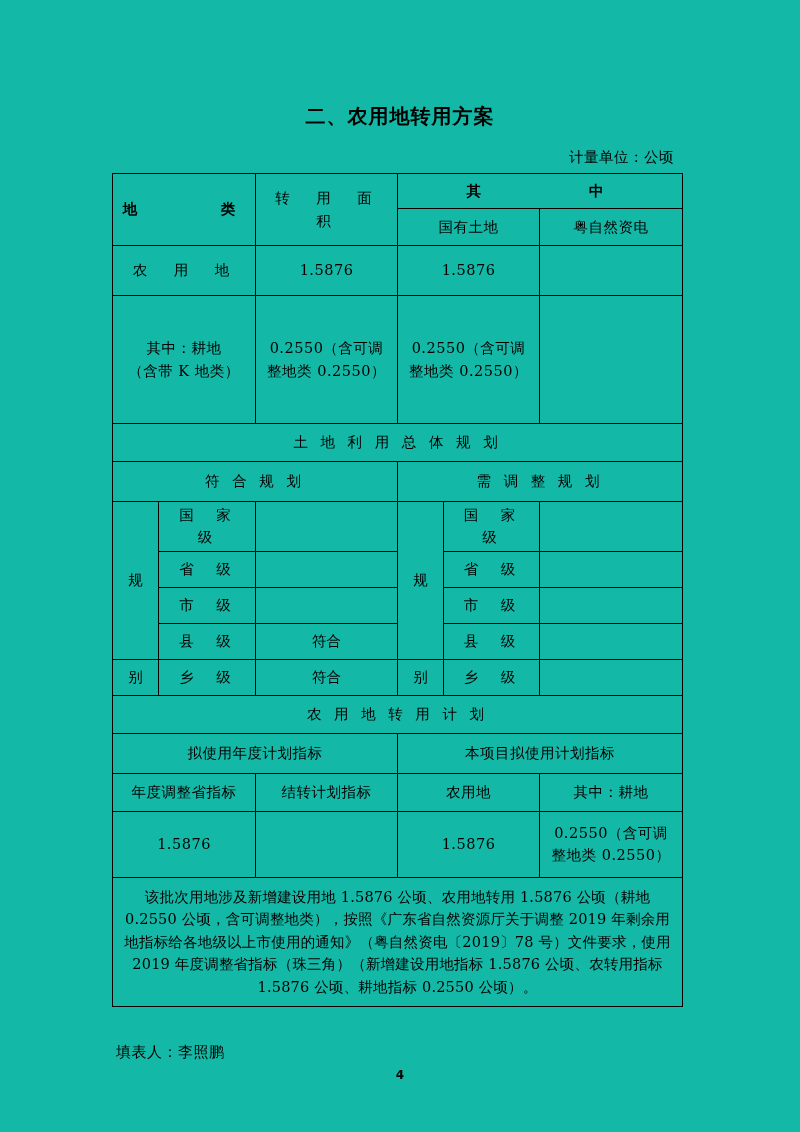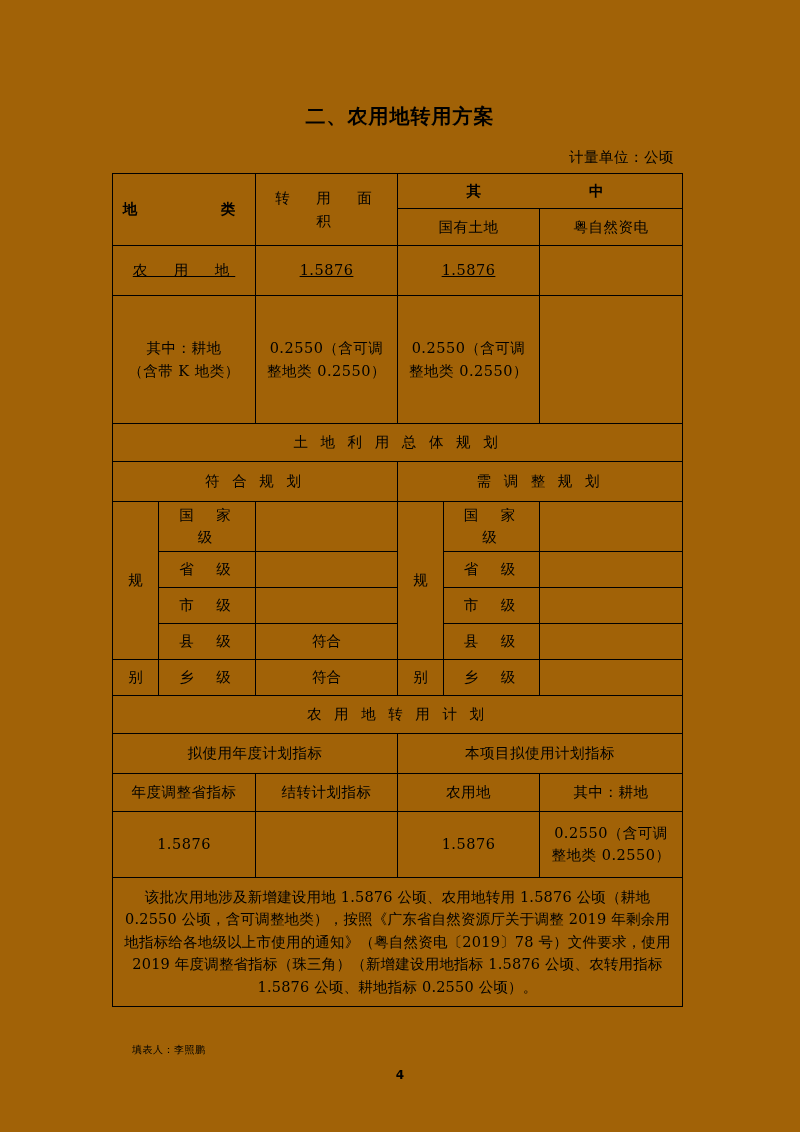--- a/index.html
+++ b/index.html
@@ -15,21 +15,21 @@
     font-family: "DejaVu Serif", "Liberation Serif", serif;
     color: #000000;
     overflow: hidden;
   }
 
   .page {
     position: absolute;
     left: 0; top: 0;
     width: 800px;
     height: 1132px;
-    background: #a16207;
+    background: #14b8a6;
   }
 
   
   .doc-title {
     position: absolute;
     left: 0;
     top: 103px;
     width: 800px;
     text-align: center;
     font-family: "DejaVu Sans", "Liberation Sans", sans-serif;
@@ -69,21 +69,21 @@
     padding: 2px 3px;
     line-height: 1.55;
   }
   
   .sp1 { letter-spacing: 10px; padding-left: 10px; font-weight: bold; }
   .sp2 { letter-spacing: 6px;  padding-left: 6px; }
   .sp3 { letter-spacing: 4px;  padding-left: 4px; }
   .nosp { letter-spacing: 0.5px; }
 
   .tall1 { height: 62px; }
-  .rowA  { height: 50px; text-decoration: underline; }
+  .rowA  { height: 50px; }
   .rowB  { height: 128px; }
   .rowSec{ height: 38px; }
   .rowSub{ height: 40px; margin-left: 12px; }
   .rowLv { height: 36px; }
   .rowHd { height: 38px; }
   .rowVal{ height: 66px; }
 
   .cell-two-line {
     line-height: 1.9;
   }
@@ -101,23 +101,23 @@
     letter-spacing: 0.2px;
   }
   td.note p {
     margin: 6px;
     text-indent: 0;
   }
 
   
   .filler {
     position: absolute;
-    left: 132px;
+    left: 116px;
     top: 1043px;
-    font-size: 10px;
+    font-size: 15px;
     letter-spacing: 0.5px;
   }
 
   
   .page-number {
     position: absolute;
     left: 0;
     top: 1068px;
     width: 800px;
     text-align: center;

